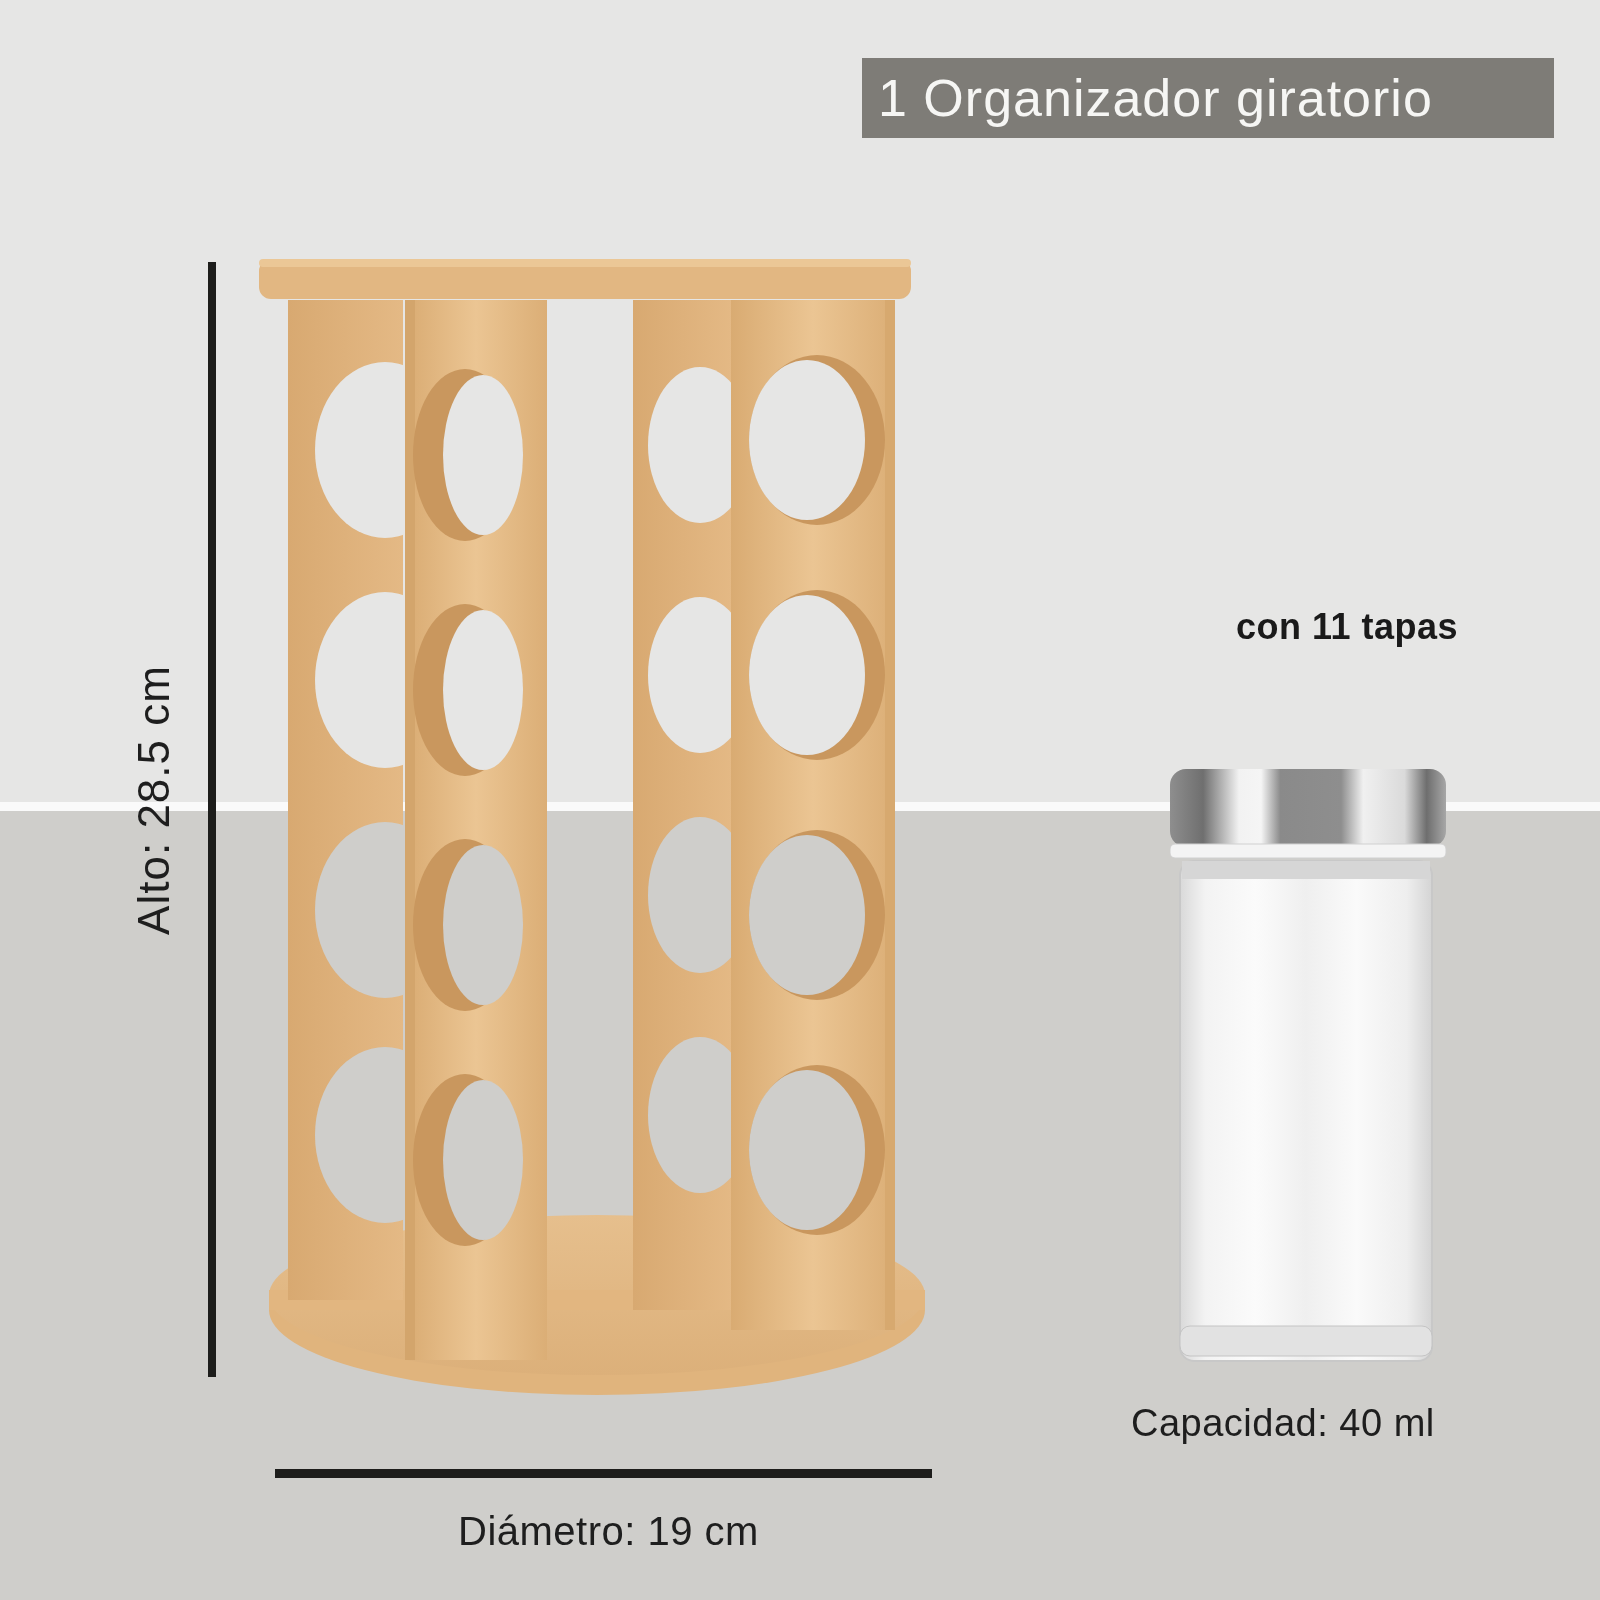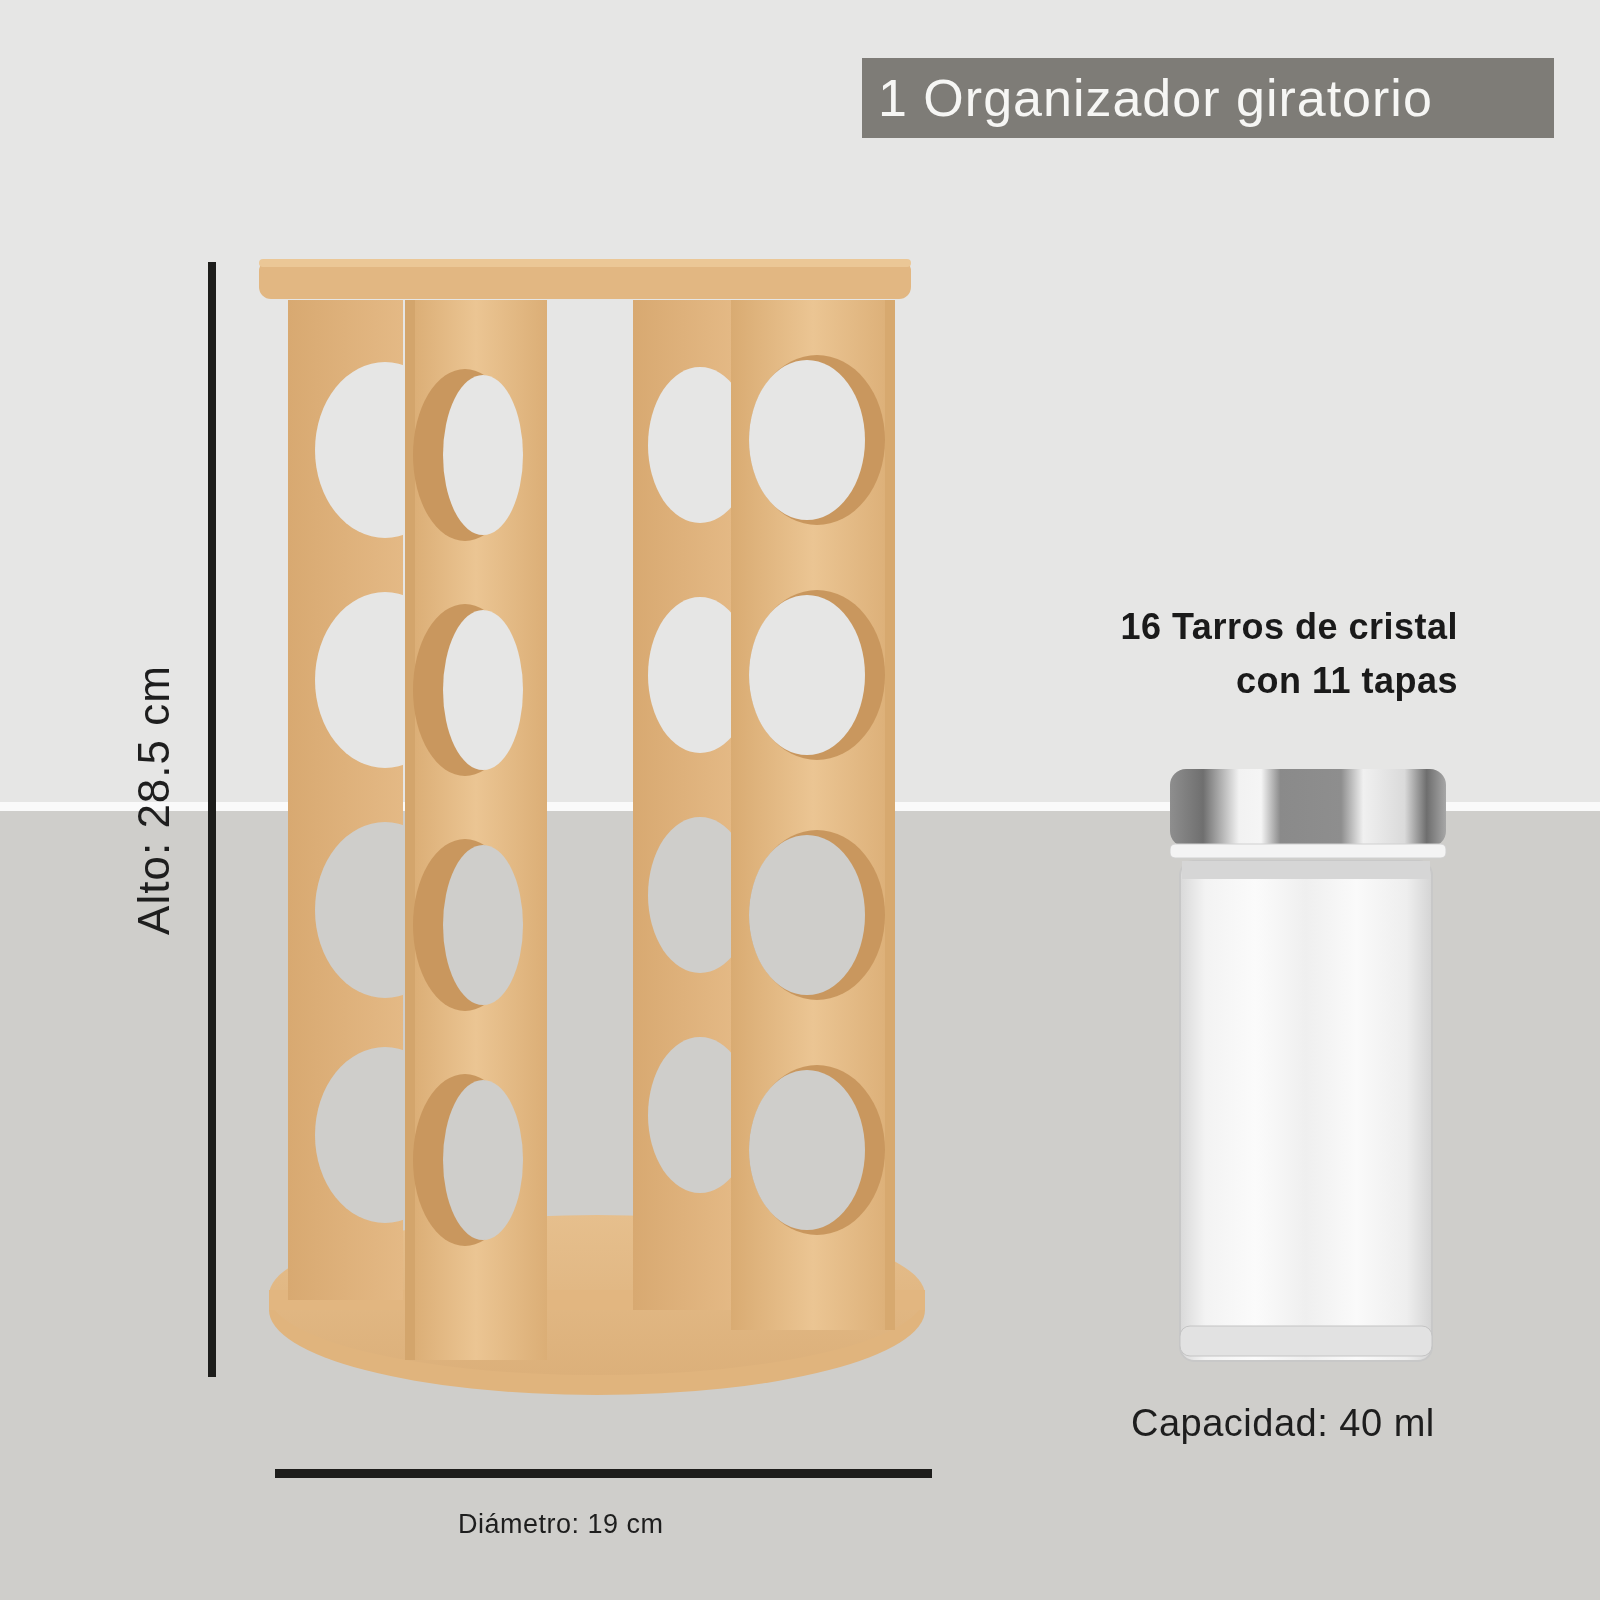--- a/index.html
+++ b/index.html
@@ -21,21 +21,21 @@
   }
 
   .height-line { position: absolute; left: 208px; top: 262px; width: 8px; height: 1115px; background: #1d1d1b; }
   .height-label {
     position: absolute; left: 154px; top: 800px;
     transform: translate(-50%, -50%) rotate(-90deg);
     white-space: nowrap; font-size: 44px; color: #1e1e1e; letter-spacing: 1px;
   }
   .diameter-line { position: absolute; left: 275px; top: 1469px; width: 657px; height: 9px; background: #1d1d1b; }
   .diameter-label {
-    position: absolute; left: 458px; top: 1509px; font-size: 27px; color: #1e1e1e; letter-spacing: 0.5px;
+    position: absolute; left: 458px; top: 1509px; font-size: 40px; color: #1e1e1e; letter-spacing: 0.5px;
   }
 
   .jars-label {
     position: absolute; right: 142px; top: 600px; text-align: right;
     font-size: 36px; line-height: 54px; color: #1a1a1a; font-weight: 600; letter-spacing: 0.5px;
   }
   .capacity-label {
     position: absolute; left: 1131px; top: 1402px; font-size: 38px; color: #1e1e1e; letter-spacing: 0.5px;
   }
 
@@ -125,21 +125,20 @@
   </g>
 
   <rect x="4" y="4" width="652" height="40" rx="12" fill="#e2b782"></rect>
   <rect x="4" y="4" width="652" height="8" rx="4" fill="#ebc796"></rect>
 </svg>
 
 <div class="diameter-line"></div>
 <div class="diameter-label">Diámetro: 19 cm</div>
 
 <div class="jars-label">
-  <div>16 Tarros de cristal</div>
   <div>con 11 tapas</div>
 </div>
 
 <svg class="product jar" viewBox="0 0 290 620" xmlns="http://www.w3.org/2000/svg">
   <defs>
     <linearGradient id="steel" x1="0" x2="1" y1="0" y2="0">
       <stop offset="0" stop-color="#8e8e8e"></stop>
       <stop offset="0.12" stop-color="#6f6f6f"></stop>
       <stop offset="0.25" stop-color="#f2f2f2"></stop>
       <stop offset="0.33" stop-color="#f5f5f5"></stop>

